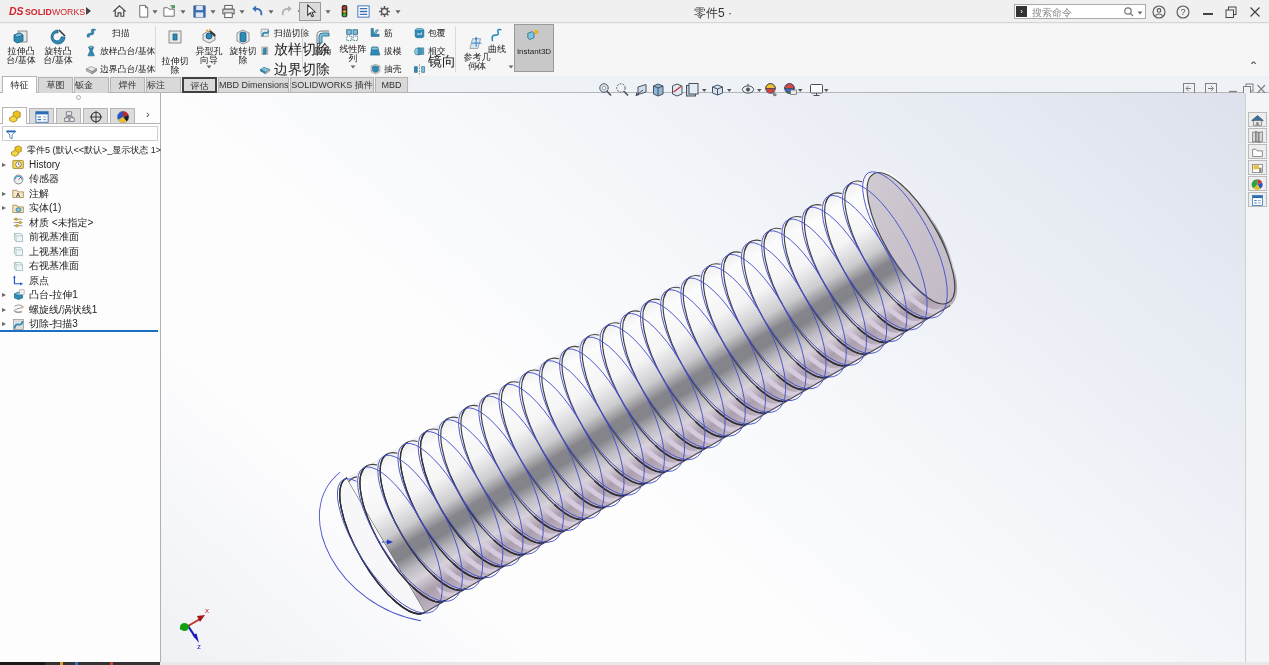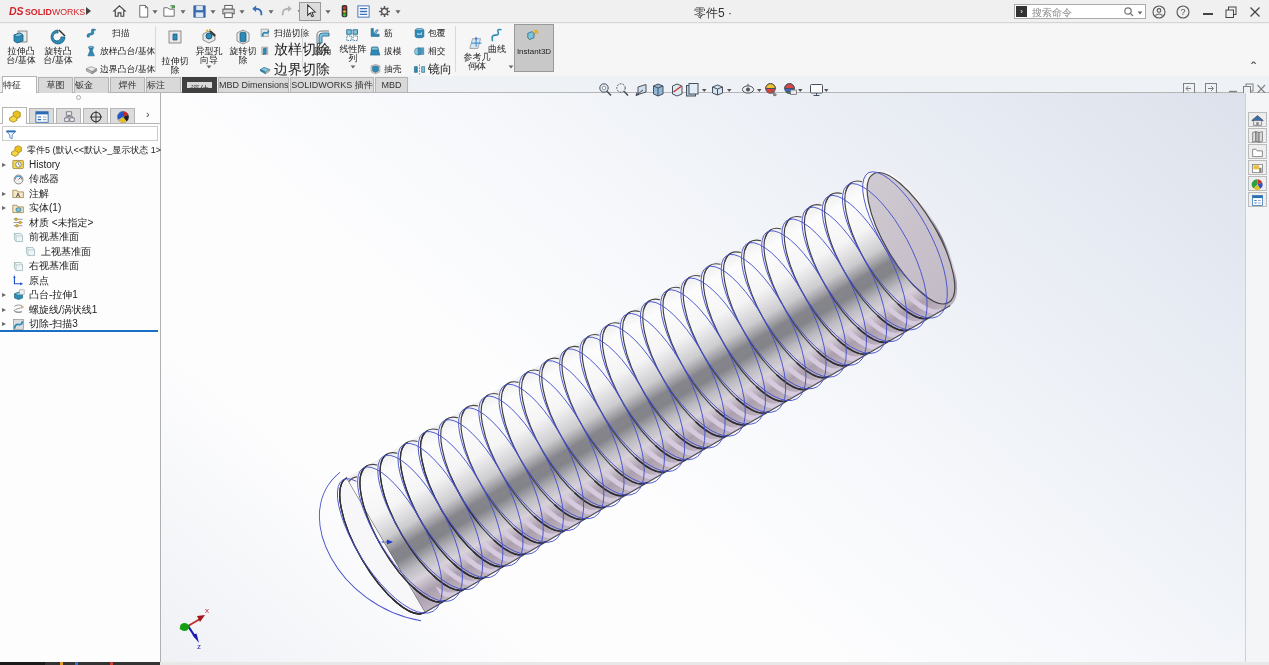--- a/index.html
+++ b/index.html
@@ -196,46 +196,46 @@
     <div class="abs" style="left:412px;top:20px"><svg width="15" height="13" viewBox="0 0 18 18" style="display:inline-block">
         <circle cx="7" cy="9" r="5" fill="#7fc3dd" stroke="#1a5e80" stroke-width="0.8" opacity="0.85"></circle>
         <rect x="7" y="4" width="8" height="9" fill="#2e8bb5" stroke="#1a5e80" stroke-width="0.8" opacity="0.8"></rect>
       </svg></div>
     <div class="abs tt" style="left:428px;top:23px;white-space:nowrap;font-size:8.8px">相交</div>
     <div class="abs" style="left:412px;top:38px"><svg width="15" height="13" viewBox="0 0 18 18" style="display:inline-block">
         <path d="M2 5 L6 5 L6 13 L2 13 Z" fill="#2e8bb5" stroke="#1a5e80" stroke-width="0.8"></path>
         <path d="M12 5 L16 5 L16 13 L12 13 Z" fill="#7fc3dd" stroke="#1a5e80" stroke-width="0.8"></path>
         <path d="M9 2 L9 16" stroke="#555" stroke-width="0.9" stroke-dasharray="2.5 1.5"></path>
       </svg></div>
-    <div class="abs tt" style="left:428px;top:41px;white-space:nowrap;font-size:12px">镜向</div>
+    <div class="abs tt" style="left:428px;top:33px;white-space:nowrap;font-size:14px">镜向</div>
     <div class="sep" style="left:455px;top:2px;height:46px"></div>
     <div class="abs" style="left:461px;top:12px;width:32px;text-align:center;line-height:0"><svg width="18" height="16" viewBox="0 0 18 18" style="display:inline-block">
         <path d="M4 3 L13 3 L10 14 L1 14 Z" fill="#d8e8f0" stroke="#888" stroke-width="0.8"></path>
         <path d="M8 1 L8 12 M3 8 L14 8" stroke="#2a7fd0" stroke-width="1.1"></path>
         <path d="M8 1 L6.5 4 L9.5 4 Z" fill="#2a7fd0"></path>
       </svg><div class="tt" style="margin-top:1px">参考几<br>何体</div></div>
     <div class="dd abs" style="left:474px;top:41px;transform:scale(0.8)"></div>
     <div class="abs" style="left:484px;top:4px;width:26px;text-align:center;line-height:0"><svg width="18" height="16" viewBox="0 0 18 18" style="display:inline-block">
         <path d="M4 15 Q2 8 7 8 Q12 8 10 4 Q9 1 14 2" fill="none" stroke="#2e8bb5" stroke-width="1.8"></path>
       </svg><div class="tt" style="margin-top:1px">曲线</div></div>
     <div class="dd abs" style="left:508px;top:41px;transform:scale(0.8)"></div>
     <div class="abs" style="left:514px;top:0px;width:40px;height:48px;background:#c8c8c8;border:1px solid #999"></div>
     <div class="abs" style="left:516px;top:4px;width:36px;text-align:center"><svg width="18" height="16" viewBox="0 0 18 18" style="display:inline-block">
         <path d="M3 13 L13 3 M13 3 L13 7 M13 3 L9 3" stroke="#e8b020" stroke-width="1.6" fill="none"></path>
         <path d="M2 6 L7 4 L9 6 L9 11 L4 13 L2 11 Z" fill="#7fc3dd" stroke="#1a5e80" stroke-width="0.8"></path>
       </svg><div class="tt" style="font-size:8px">Instant3D</div></div>
     <div class="abs" style="left:1251px;top:36px;font-size:14px;color:#555;font-weight:bold">ˆ</div>
   </div>
 <div class="abs" style="left:0;top:76px;width:1269px;height:17px;background:#f0f0f0;border-bottom:1px solid #b5b5b5">
-    <div class="abs" style="left:2px;top:0;width:35px;height:17px;background:#fff;border:1px solid #b5b5b5;border-bottom:none;font-size:9px;line-height:16px;color:#222;white-space:nowrap;overflow:hidden">特征</div>
+    <div class="abs" style="left:2px;top:0;width:35px;height:17px;background:#fff;border:1px solid #b5b5b5;border-bottom:none;font-size:9px;text-align:center;line-height:16px;color:#222;white-space:nowrap;overflow:hidden">特征</div>
     <div class="abs" style="left:38px;top:1px;width:35px;height:28px;background:#d9d9d9;border:1px solid #b5b5b5;font-size:9px;text-align:center;line-height:15px;color:#333;white-space:nowrap;overflow:hidden">草图</div>
     <div class="abs" style="left:74px;top:1px;width:35px;height:32px;background:#d9d9d9;border:1px solid #b5b5b5;font-size:9px;text-align:left;line-height:15px;color:#333;white-space:nowrap;overflow:hidden">钣金</div>
     <div class="abs" style="left:110px;top:1px;width:35px;height:16px;background:#d9d9d9;border:1px solid #b5b5b5;font-size:9px;text-align:center;line-height:15px;color:#333;white-space:nowrap;overflow:hidden">焊件</div>
     <div class="abs" style="left:146px;top:1px;width:35px;height:16px;background:#d9d9d9;border:1px solid #b5b5b5;font-size:9px;line-height:15px;color:#333;white-space:nowrap;overflow:hidden">标注</div>
-    <div class="abs" style="left:182px;top:1px;width:35px;height:16px;background:#d9d9d9;border:5px solid #404040;font-size:9px;text-align:center;line-height:15px;color:#333;white-space:nowrap;overflow:hidden">评估</div>
+    <div class="abs" style="left:182px;top:1px;width:35px;height:16px;background:#d9d9d9;border:2px solid #404040;font-size:9px;text-align:center;line-height:15px;color:#333;white-space:nowrap;overflow:hidden">评估</div>
     <div class="abs" style="left:218px;top:1px;width:71px;height:16px;background:#d9d9d9;border:1px solid #b5b5b5;font-size:9px;text-align:center;line-height:15px;color:#333;white-space:nowrap;overflow:hidden">MBD Dimensions</div>
     <div class="abs" style="left:290px;top:1px;width:84px;height:16px;background:#d9d9d9;border:1px solid #b5b5b5;font-size:9px;text-align:center;line-height:15px;color:#333;white-space:nowrap;overflow:hidden">SOLIDWORKS 插件</div>
     <div class="abs" style="left:375px;top:1px;width:33px;height:16px;background:#d9d9d9;border:1px solid #b5b5b5;font-size:9px;text-align:center;line-height:15px;color:#333;white-space:nowrap;overflow:hidden">MBD</div>
   </div>
 <div class="abs" style="left:412px;top:77px;width:857px;height:15px;background:#eef1f6"></div>
 <div class="abs" style="left:1183px;top:81px">
 <svg width="84" height="12" viewBox="0 0 84 12">
 <g stroke="#808080" fill="none" stroke-width="1">
 <rect x="0.5" y="0.5" width="11" height="10"></rect>
         <path d="M3 5.5 L8 5.5 M5.5 3 L3 5.5 L5.5 8"></path>
@@ -333,21 +333,21 @@
         </svg>
         <span>材质 &lt;未指定&gt;</span>
       </div>
       <div style="position:relative;height:14.5px;display:flex;align-items:center;padding-left:12px;font-size:10px;color:#222;white-space:nowrap">
         <svg width="13" height="13" viewBox="0 0 16 16" style="margin-right:4px;flex:none">
           <path d="M3 3 L11 3 L13 6 L13 13 L5 13 L3 10 Z" fill="#eef3f7" stroke="#8aa" stroke-width="0.8"></path>
           <path d="M3 3 L5 6 L5 13 M5 6 L13 6" stroke="#8aa" stroke-width="0.6" fill="none"></path>
         </svg>
         <span>前视基准面</span>
       </div>
-      <div style="position:relative;height:14.5px;display:flex;align-items:center;padding-left:24px;font-size:10px;color:#222;white-space:nowrap">
+      <div style="position:relative;height:14.5px;display:flex;align-items:center;padding-left:12px;font-size:10px;color:#222;white-space:nowrap">
         <svg width="13" height="13" viewBox="0 0 16 16" style="margin-right:4px;flex:none">
           <path d="M3 3 L11 3 L13 6 L13 13 L5 13 L3 10 Z" fill="#eef3f7" stroke="#8aa" stroke-width="0.8"></path>
           <path d="M3 3 L5 6 L5 13 M5 6 L13 6" stroke="#8aa" stroke-width="0.6" fill="none"></path>
         </svg>
         <span>上视基准面</span>
       </div>
       <div style="position:relative;height:14.5px;display:flex;align-items:center;padding-left:12px;font-size:10px;color:#222;white-space:nowrap">
         <svg width="13" height="13" viewBox="0 0 16 16" style="margin-right:4px;flex:none">
           <path d="M3 3 L11 3 L13 6 L13 13 L5 13 L3 10 Z" fill="#eef3f7" stroke="#8aa" stroke-width="0.8"></path>
           <path d="M3 3 L5 6 L5 13 M5 6 L13 6" stroke="#8aa" stroke-width="0.6" fill="none"></path>

